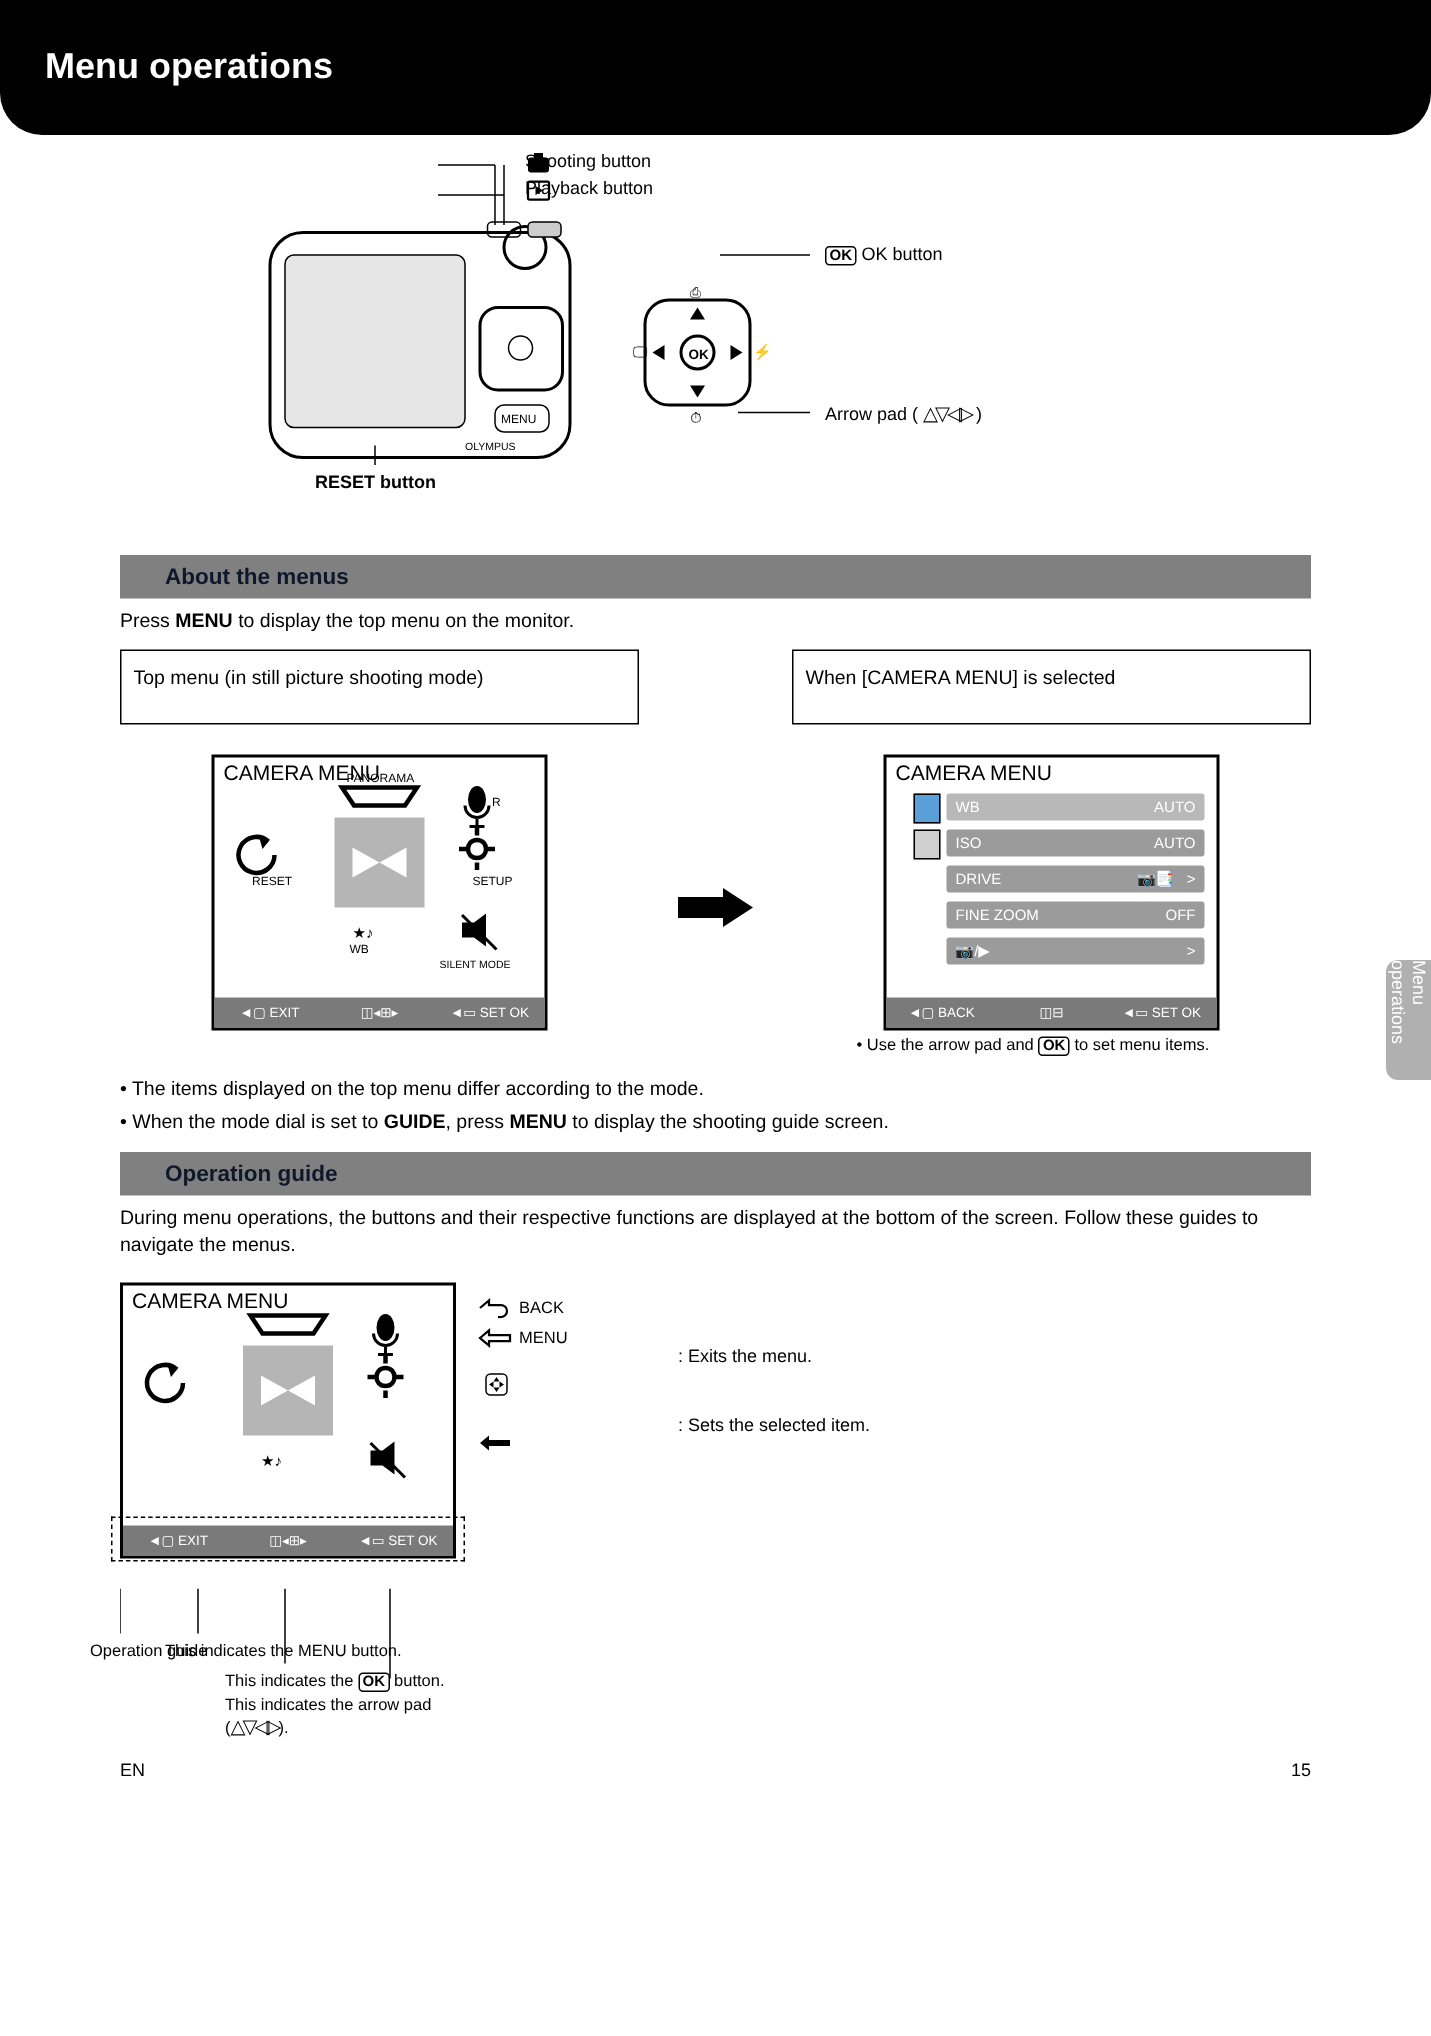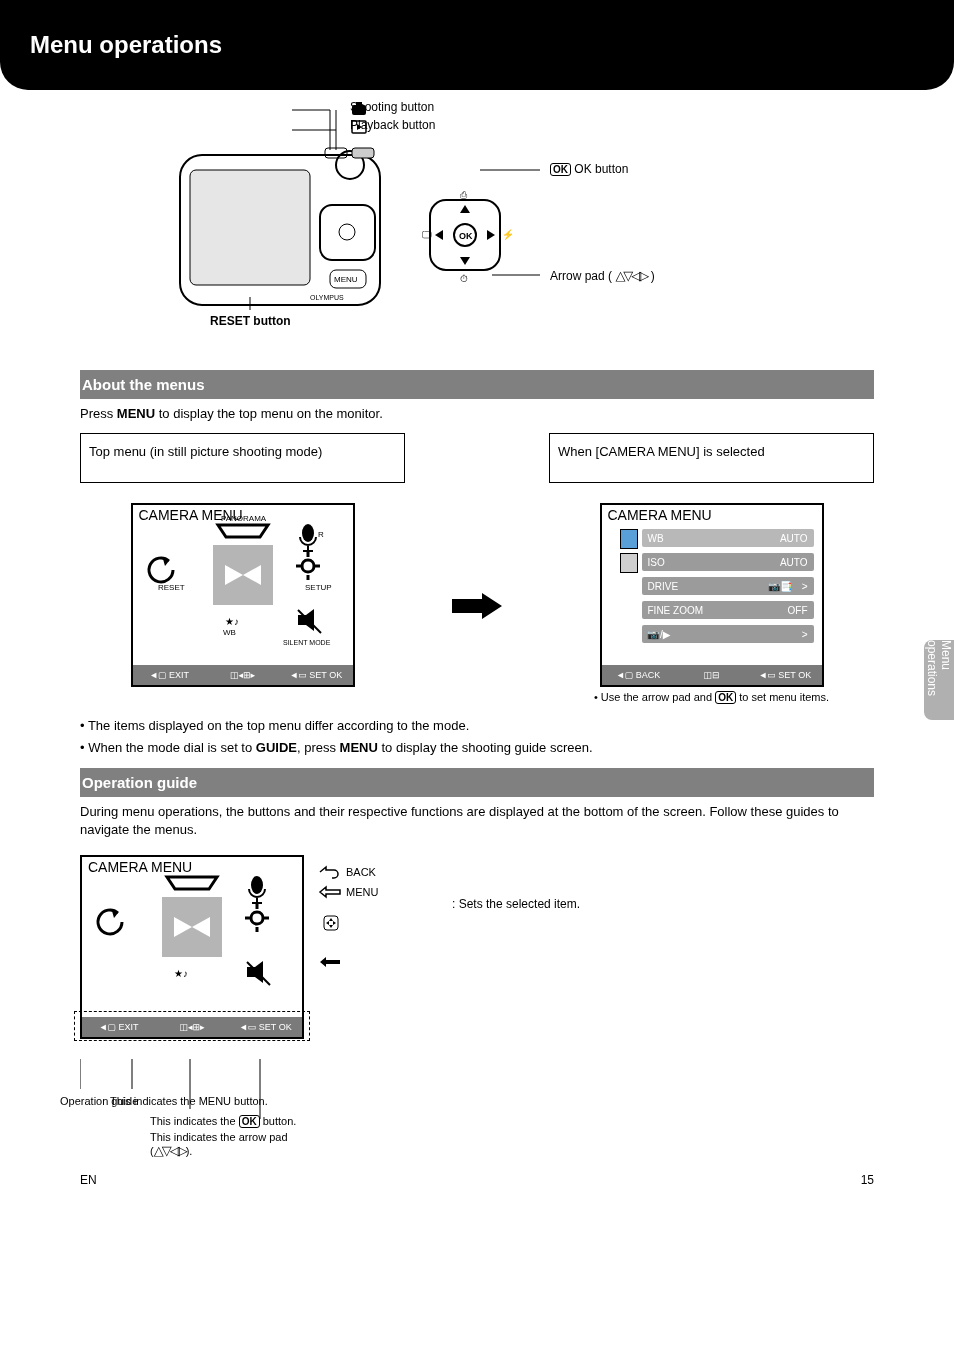--- a/index.html
+++ b/index.html
@@ -31,36 +31,36 @@
     margin:10px 80px 30px 80px;
   }
   .camera-area .callout{
     position:absolute;
     font-size:12px;
   }
   .camera-area svg{position:absolute;}
   
   .section-bar{
     background:#808080;
-    color:#ffffff;
-    padding:6px 2px;
+    color:#0f172a;
+    padding:6px 30px;
     margin:10px 80px 6px 80px;
     font-size:15px;
     font-weight:bold;
   }
   .body-text{
     font-size:13px;
     margin:4px 80px;
     line-height:1.4;
   }
   .body-text .bold{font-weight:bold;}
   
   .two-col{
     display:flex;
-    gap:47px;
+    gap:26px;
     margin:10px 80px;
   }
   .col{flex:1;position:relative;}
   .box-label{
     border:1px solid #000;
     font-size:13px;
     padding:10px 8px;
     margin-bottom:20px;
     min-height:28px;
   }
@@ -92,21 +92,21 @@
   }
   .screen .bottom-bar span{flex:1;text-align:center}
   .screen2 .line{
     position:absolute;left:40px;right:8px;height:18px;
     background:#9b9b9b;color:#fff;font-size:10px;display:flex;align-items:center;
     padding:0 6px;border-radius:2px;
   }
   .screen2 .sqbox{
     position:absolute;width:16px;height:18px;border:1px solid #000;background:#cfcfcf;
   }
-  .caption{font-size:11px;margin:4px auto;text-align:center;width:260px}
+  .caption{font-size:11px;margin:4px auto;width:260px}
   
   .lower-wrap{
     display:flex;
     margin:16px 80px;
     gap:14px;
   }
   .lower-wrap .screen{margin:0}
   .lower-annot{
     position:relative;
     flex:0 0 120px;
@@ -396,20 +396,21 @@
       </svg>
     </div>
     <div class="line" style="top:100px">
       <svg width="24" height="14">
           <path d="M2 7 l6 -5 v3 h14 v4 h-14 v3 z" fill="#000"></path>
         </svg>
     </div>
   </div>
 
   <div class="lower-desc">
+    <div style="margin-bottom:28px"><span>: Exits the menu.</span></div>
     <div><span>: Sets the selected item.</span></div>
   </div>
 </div>
 
 <div class="side-tab">
     <span>Menu operations</span>
   </div>
 
 <div class="page-footer">
   <span>EN</span>

